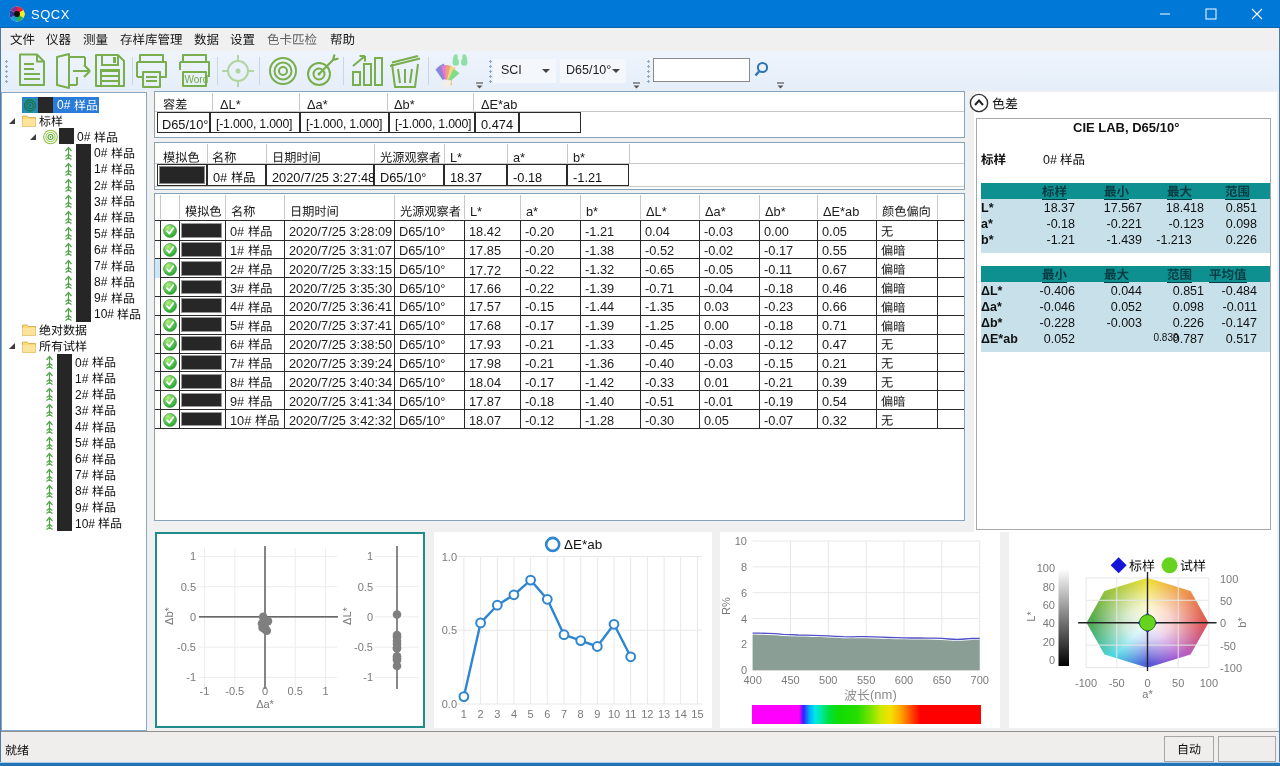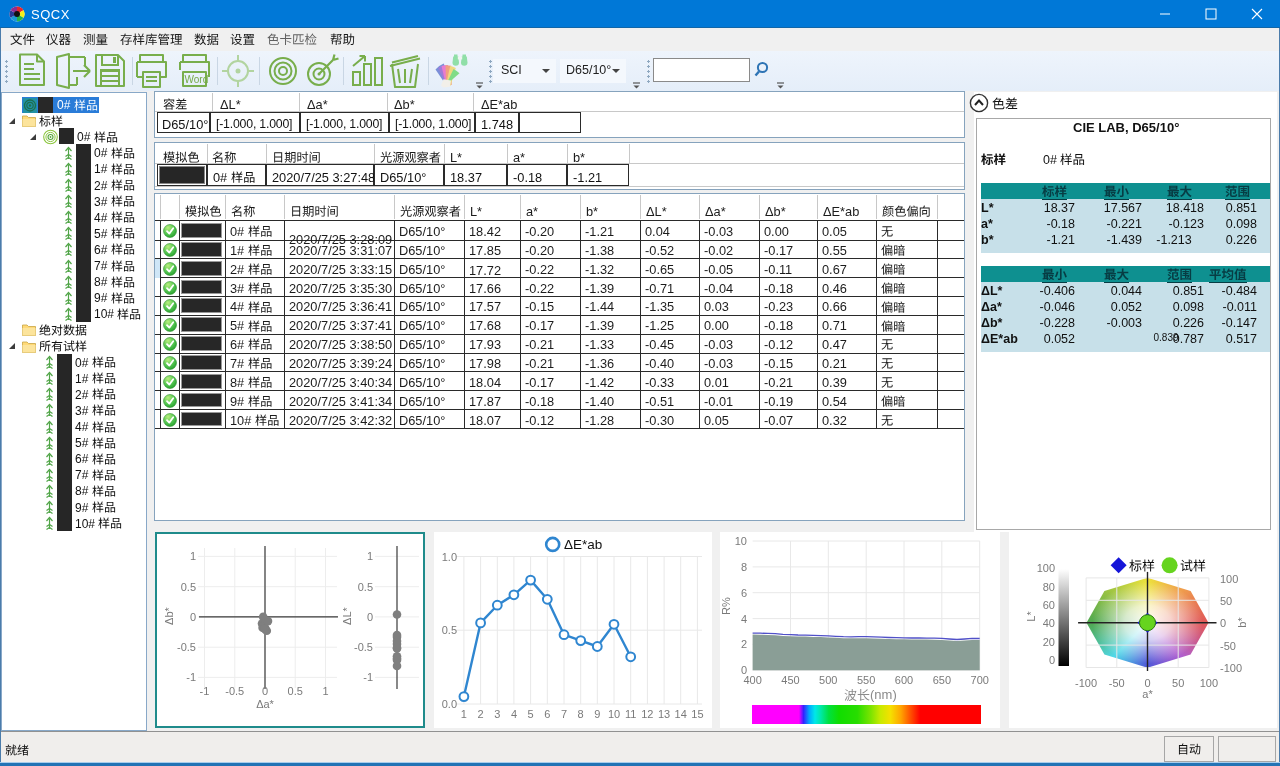--- a/index.html
+++ b/index.html
@@ -609,21 +609,21 @@
 <div class="hl" style="left:481px;top:97px">ΔE*ab</div>
 <div class="gl" style="left:212px;top:93px;width:1px;height:18px"></div>
 <div class="gl" style="left:299px;top:93px;width:1px;height:18px"></div>
 <div class="gl" style="left:387px;top:93px;width:1px;height:18px"></div>
 <div class="gl" style="left:473px;top:93px;width:1px;height:18px"></div>
 <div class="gl" style="left:155px;top:111px;width:809px;height:1px"></div>
 <div class="cellv" style="left:157px;top:112px;width:53px;height:21px;padding:4px 0 0 4px">D65/10°</div>
 <div class="cellv" style="left:210px;top:112px;width:90px;height:21px;padding:4px 0 0 5px;font-size:12.3px;letter-spacing:-0.2px">[-1.000, 1.000]</div>
 <div class="cellv" style="left:300px;top:112px;width:89px;height:21px;padding:4px 0 0 5px;font-size:12.3px;letter-spacing:-0.2px">[-1.000, 1.000]</div>
 <div class="cellv" style="left:389px;top:112px;width:86px;height:21px;padding:4px 0 0 5px;font-size:12.3px;letter-spacing:-0.2px">[-1.000, 1.000]</div>
-<div class="cellv" style="left:475px;top:112px;width:44px;height:21px;padding:4px 0 0 5px">1.748</div>
+<div class="cellv" style="left:475px;top:112px;width:44px;height:21px;padding:4px 0 0 5px">0.474</div>
 <div class="cellv" style="left:519px;top:112px;width:62px;height:21px;padding:4px 0 0 0px"></div>
 <div class="panel" style="left:154px;top:142px;width:811px;height:48px"></div>
 <div class="hl" style="left:163px;top:150px"><svg class="cj" width="3em" viewBox="0 0 3000 1000">
       <use href="#c6a21"></use>
       <use href="#c62df" x="1000"></use>
       <use href="#c8272" x="2000"></use>
     </svg></div>
 <div class="hl" style="left:212px;top:150px"><svg class="cj" width="2em" viewBox="0 0 2000 1000">
       <use href="#c540d"></use>
       <use href="#c79f0" x="1000"></use>
@@ -725,21 +725,21 @@
       </radialGradient>
     </defs>
     <circle cx="7" cy="7" r="6.5" fill="url(#gg)" stroke="#188018" stroke-width="0.5"></circle>
     <path d="M4 7.2 L6.3 9.6 L10.2 4.2" fill="none" stroke="#fff" stroke-width="1.8" stroke-linecap="round" stroke-linejoin="round"></path>
   </svg>
 <div class="abs" style="left:181px;top:223.0px;width:41px;height:14.850000000000001px;background:#272727;border:1px solid #999"></div>
 <div class="hl" style="left:230px;top:224.0px">0# <svg class="cj" width="2em" viewBox="0 0 2000 1000">
       <use href="#c6837"></use>
       <use href="#c54c1" x="1000"></use>
     </svg></div>
-<div class="hl" style="left:289px;top:232px">2020/7/25 3:28:09</div>
+<div class="hl" style="left:289px;top:224.0px">2020/7/25 3:28:09</div>
 <div class="hl" style="left:399px;top:224.0px">D65/10°</div>
 <div class="hl" style="left:469px;top:224.0px">18.42</div>
 <div class="hl" style="left:525px;top:224.0px">-0.20</div>
 <div class="hl" style="left:585px;top:224.0px">-1.21</div>
 <div class="hl" style="left:645px;top:224.0px">0.04</div>
 <div class="hl" style="left:704px;top:224.0px">-0.03</div>
 <div class="hl" style="left:764px;top:224.0px">0.00</div>
 <div class="hl" style="left:822px;top:224.0px">0.05</div>
 <div class="hl" style="left:881px;top:224.0px"><svg class="cj" width="1em" viewBox="0 0 1000 1000">
       <use href="#c65e0"></use>

